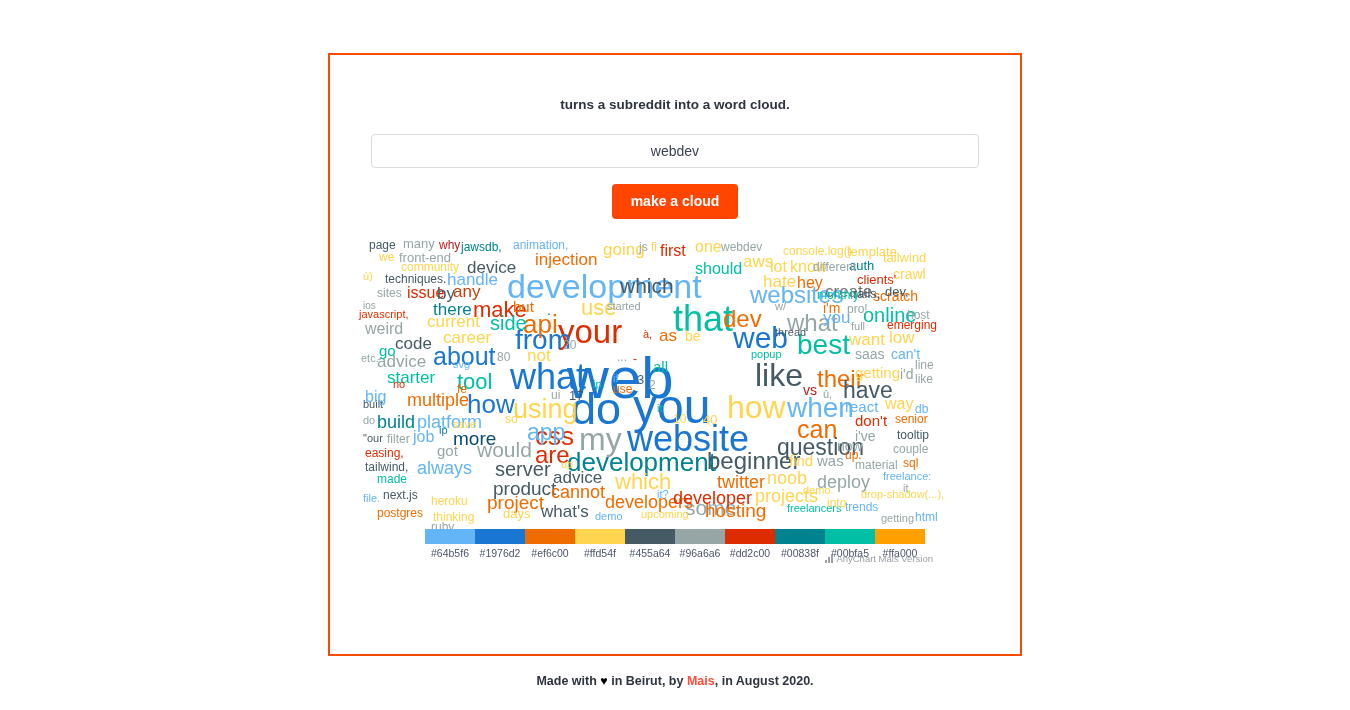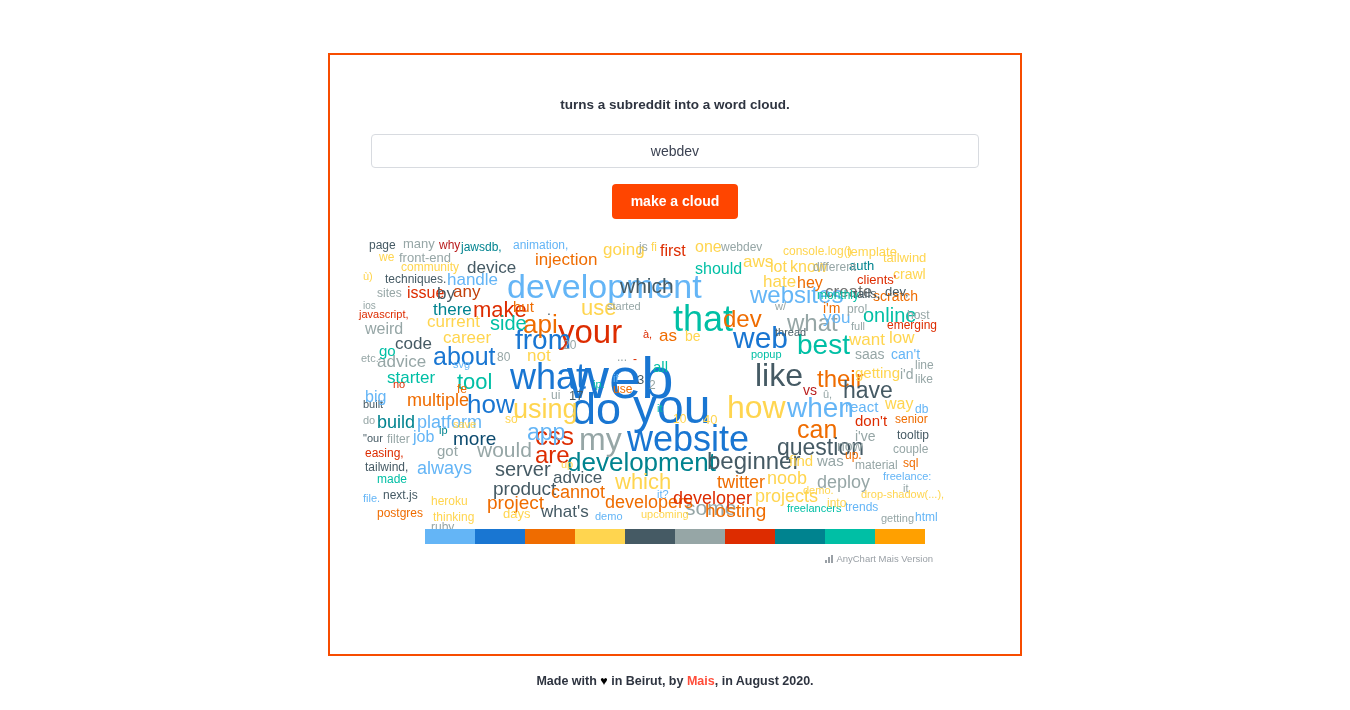--- a/index.html
+++ b/index.html
@@ -384,20 +384,32 @@
           <div class="legend-swatch" style="background: rgb(25, 118, 210);"></div>
           <div class="legend-swatch" style="background: rgb(239, 108, 0);"></div>
           <div class="legend-swatch" style="background: rgb(255, 213, 79);"></div>
           <div class="legend-swatch" style="background: rgb(69, 90, 100);"></div>
           <div class="legend-swatch" style="background: rgb(150, 166, 166);"></div>
           <div class="legend-swatch" style="background: rgb(221, 44, 0);"></div>
           <div class="legend-swatch" style="background: rgb(0, 131, 143);"></div>
           <div class="legend-swatch" style="background: rgb(0, 191, 165);"></div>
           <div class="legend-swatch" style="background: rgb(255, 160, 0);"></div>
         </div>
+      <div id="legend-labels">
+          <div class="legend-label">#64b5f6</div>
+          <div class="legend-label">#1976d2</div>
+          <div class="legend-label">#ef6c00</div>
+          <div class="legend-label">#ffd54f</div>
+          <div class="legend-label">#455a64</div>
+          <div class="legend-label">#96a6a6</div>
+          <div class="legend-label">#dd2c00</div>
+          <div class="legend-label">#00838f</div>
+          <div class="legend-label">#00bfa5</div>
+          <div class="legend-label">#ffa000</div>
+        </div>
       <div id="anychart-watermark">
         <span class="ac-mark"></span><span>AnyChart Mais Version</span>
       </div>
     </div>
 
   </div>
 
   <div id="footer">
     <span>Made with</span>
     <span class="heart">♥</span>

